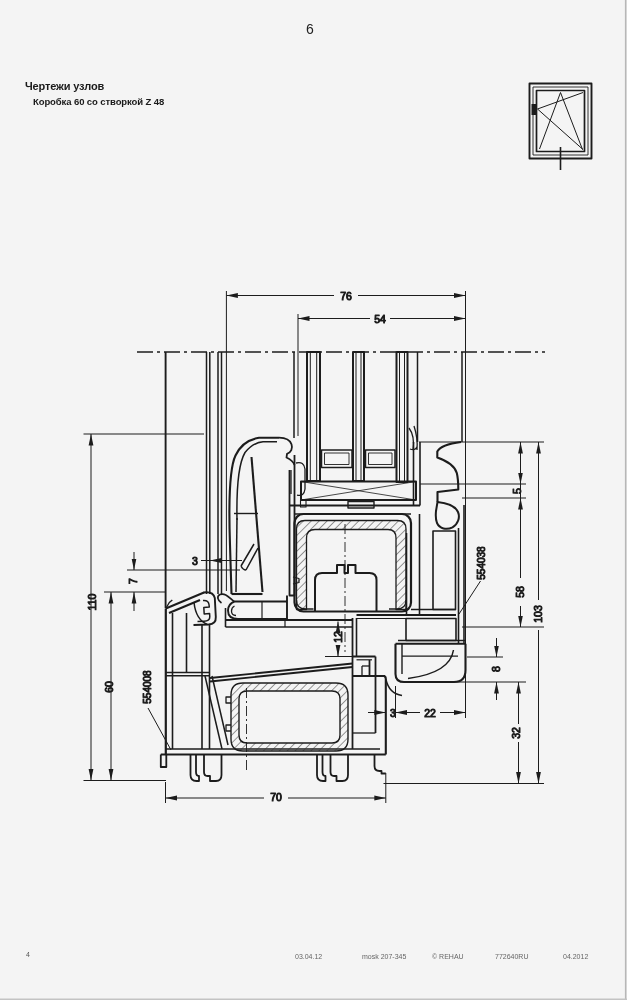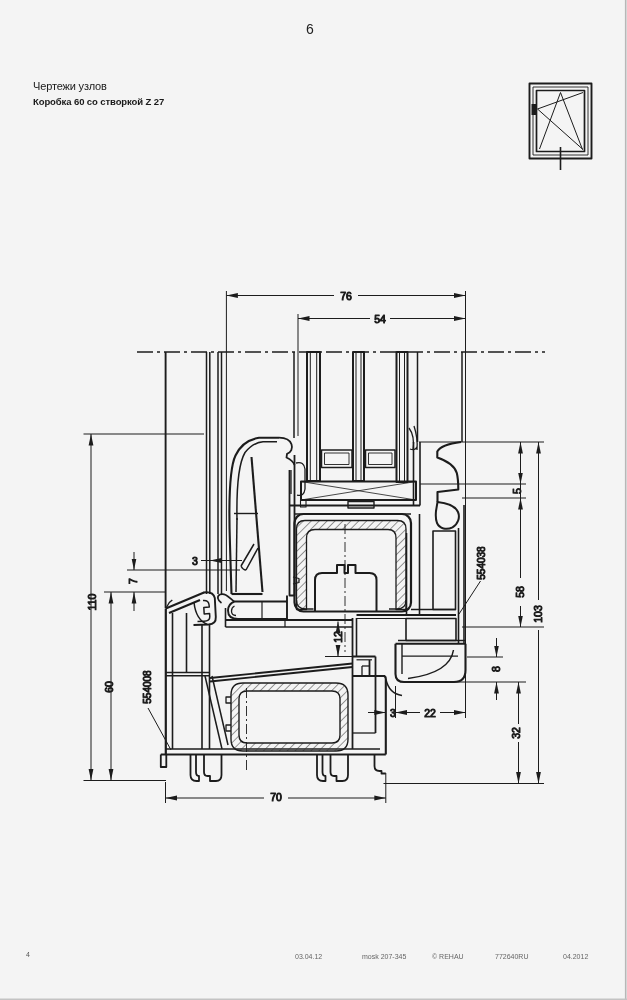--- a/index.html
+++ b/index.html
@@ -6,23 +6,23 @@
 font-family:"Liberation Sans",sans-serif;}
 .abs{position:absolute;}
 svg{position:absolute;left:0;top:0;}
 .dt{font-family:"Liberation Sans",sans-serif;font-size:10.5px;fill:#1c1c1c;}
 </style>
 </head>
 <body>
 
 <div class="abs" style="left:306px;top:21px;font-size:14px;color:#222;">6</div>
 
-<div class="abs" style="left:33px;top:80px;font-size:11px;letter-spacing:-0.15px;font-weight:normal;color:#1a1a1a;">Чертежи узлов</div>
-
-<div class="abs" style="left:33px;top:96px;font-size:9.5px;letter-spacing:-0.1px;font-weight:bold;color:#1a1a1a;">Коробка 60 со створкой Z 27</div>
+<div class="abs" style="left:25px;top:80px;font-size:11px;letter-spacing:-0.15px;font-weight:bold;color:#1a1a1a;">Чертежи узлов</div>
+
+<div class="abs" style="left:33px;top:96px;font-size:9.5px;letter-spacing:-0.1px;font-weight:bold;color:#1a1a1a;">Коробка 60 со створкой Z 48</div>
 
 <div class="abs" style="left:26px;top:951px;font-size:7px;color:#555;">4</div>
 
 <div class="abs" style="left:295px;top:953px;font-size:7px;color:#666;">03.04.12</div>
 <div class="abs" style="left:362px;top:953px;font-size:7px;color:#666;">mosk 207-345</div>
 <div class="abs" style="left:432px;top:953px;font-size:7px;color:#666;">© REHAU</div>
 <div class="abs" style="left:495px;top:953px;font-size:7px;color:#666;">772640RU</div>
 <div class="abs" style="left:563px;top:953px;font-size:7px;color:#666;">04.2012</div>
 
 <svg width="627" height="1000" viewBox="0 0 627 1000">

